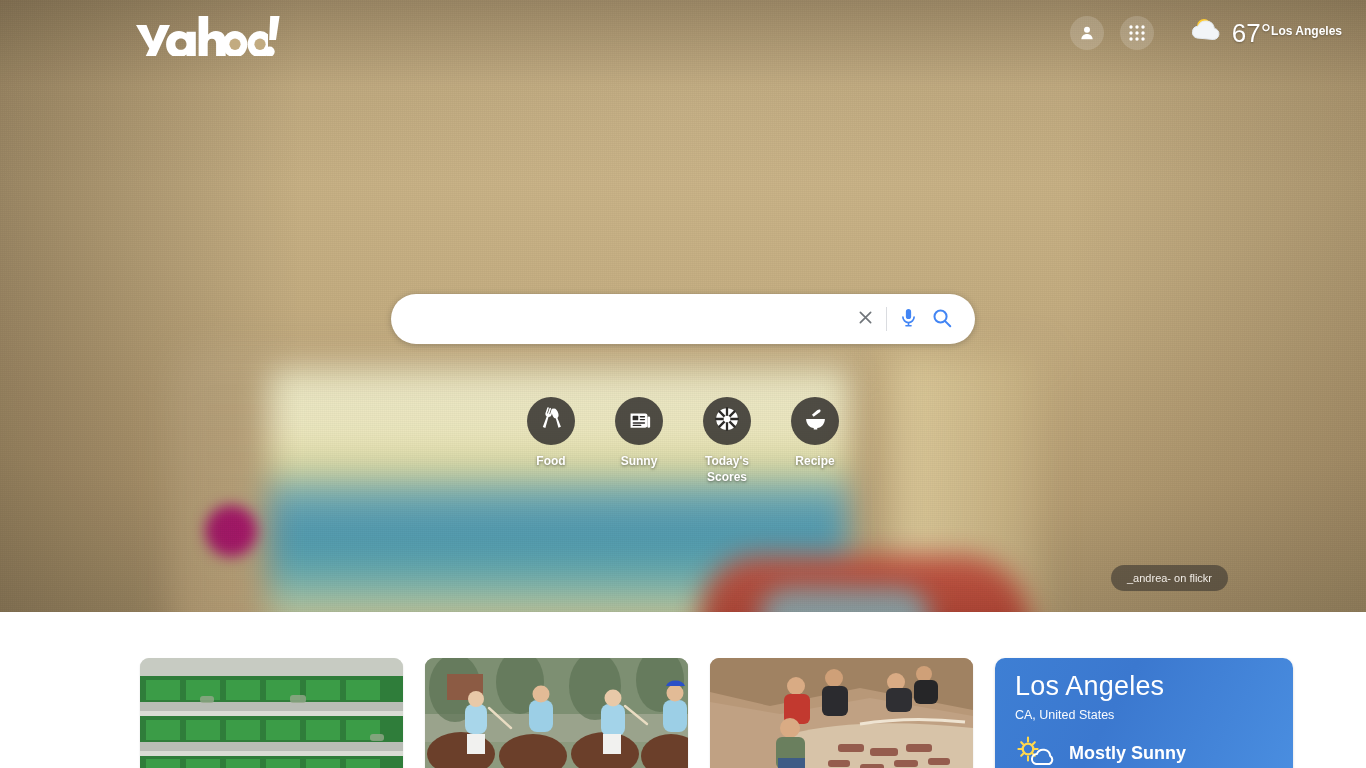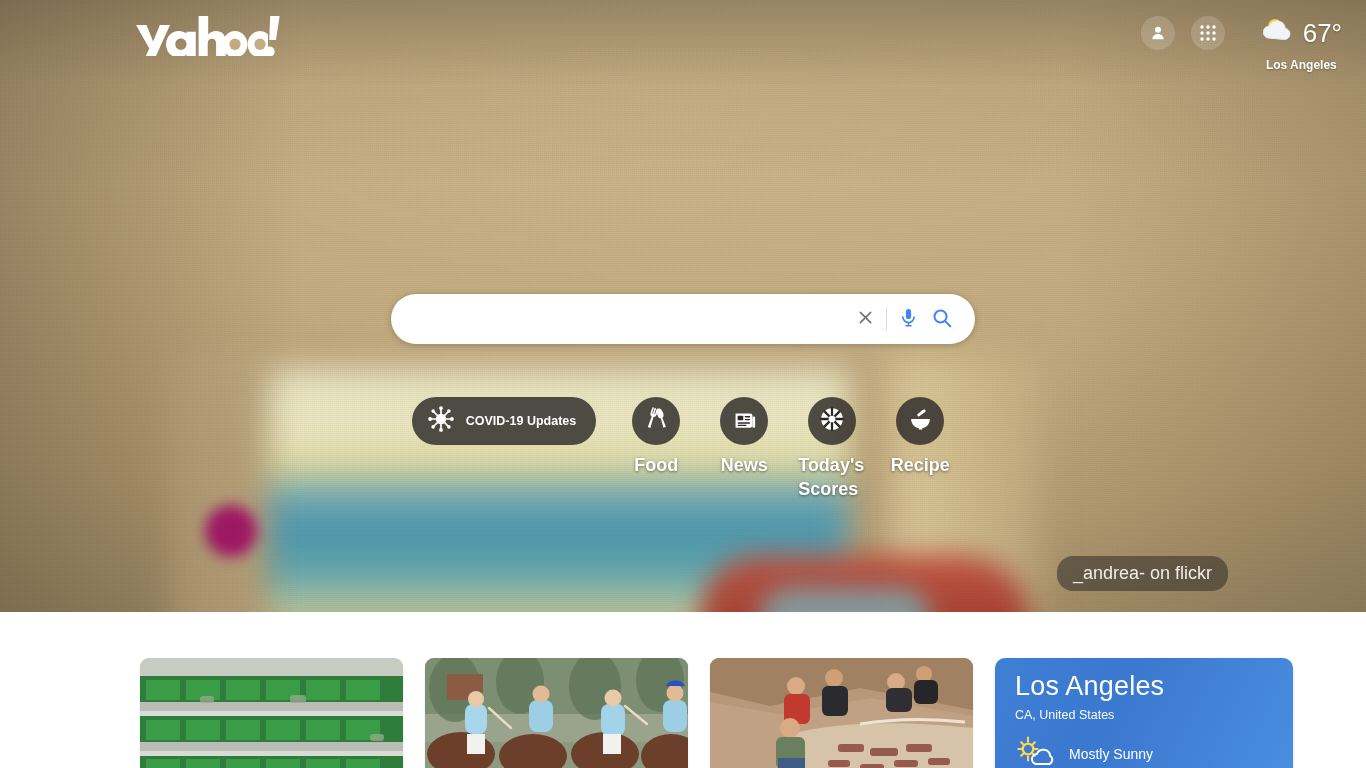--- a/index.html
+++ b/index.html
@@ -96,21 +96,21 @@
 
   .hdr-right { display:flex; align-items:flex-start; gap:16px; padding-top:2px;}
   .ic-circle {
     width:34px; height:34px; border-radius:50%;
     background:rgba(255,255,255,.16);
     display:flex; align-items:center; justify-content:center;
     cursor:pointer;
   }
   .ic-circle svg { display:block; }
   .wx {
-    display:flex; flex-direction:column; align-items:center;
+    display:flex; flex-direction:row; 
     cursor:pointer; margin-left:20px;
   }
   .wx-top { display:flex; align-items:center; gap:8px; }
   .wx-temp {
     color:#fff; font-size:26px; font-weight:400; line-height:1;
     text-shadow:0 1px 2px rgba(0,0,0,.28);
   }
   .wx-city {
     color:#fff; font-size:12px; font-weight:700; margin-top:8px;
     text-shadow:0 1px 2px rgba(0,0,0,.3);
@@ -143,40 +143,40 @@
     display:flex; justify-content:center; align-items:flex-start;
     gap:20px; z-index:15;
   }
   .sc { display:flex; flex-direction:column; align-items:center; width:68px; cursor:pointer; }
   .sc-circle {
     width:48px; height:48px; border-radius:50%;
     background:rgba(44,42,40,.82);
     display:flex; align-items:center; justify-content:center;
   }
   .sc-label {
-    margin-top:8px; color:#fff; font-size:18px; font-weight:700;
-    line-height:1.35;
+    margin-top:8px; color:#fff; font-size:12px; font-weight:700;
+    text-align:center; line-height:1.35;
     text-shadow:0 1px 3px rgba(0,0,0,.5);
   }
   .sc-pill {
     display:flex; align-items:center; gap:12px;
     background:rgba(44,42,40,.82);
     height:48px; border-radius:24px; padding:0 20px 0 16px;
     cursor:pointer; margin-right:6px;
   }
   .sc-pill-label {
     color:#fff; font-size:12.5px; font-weight:700; line-height:1.35;
     text-align:left;
   }
 
   
   .credit {
     position:absolute; right:138px; bottom:21px;
     background:rgba(60,55,48,.62);
-    color:#f1ece6; font-size:18px;
+    color:#f1ece6; font-size:11px;
     padding:7px 16px; border-radius:16px;
     z-index:15; cursor:pointer;
   }
 
   
   .content {
     position:absolute; top:612px; left:0; width:1366px; height:156px;
     background:#fff;
   }
   .content-inner {
@@ -197,21 +197,21 @@
     border-radius:10px;
     background:linear-gradient(118deg,#3e7fd4 0%, #3b78cf 40%, #4a8ee0 100%);
     padding:14px 18px 0 20px;
     color:#fff; cursor:pointer;
     box-shadow:0 1px 3px rgba(0,0,0,.16);
     position:relative; overflow:hidden;
   }
   .wcard-city { font-size:27px; font-weight:400; line-height:1.1; letter-spacing:.2px; }
   .wcard-region { font-size:12.5px; font-weight:400; margin-top:6px; opacity:.97; }
   .wcard-cond-row { display:flex; align-items:center; gap:14px; margin-top:14px; }
-  .wcard-cond { font-size:14px; font-weight:400; }
+  .wcard-cond { font-size:18px; font-weight:700; }
 </style>
 </head>
 <body>
 
 <div class="hero">
 
   <div class="bg-layer bg-base"></div>
   <div class="bg-frame"></div>
   <div class="bg-inner"></div>
   <div class="bg-pillar"></div>
@@ -319,41 +319,20 @@
             <circle cx="10.4" cy="10.4" r="6.6"></circle>
             <path d="M15.4 15.4 L21 21"></path>
           </svg>
         </span>
       </button>
     </div>
   </div>
 
   <div class="shortcuts">
 
-    <div class="sc-pill">
-      <span>
-        <svg width="26" height="26" viewBox="0 0 32 32" fill="#ffffff">
-          <circle cx="16" cy="16" r="6.4"></circle>
-          <g stroke="#ffffff" stroke-width="2.1" stroke-linecap="round">
-            <path d="M16 9.6 V3.4 M16 22.4 V28.6 M9.6 16 H3.4 M22.4 16 H28.6
-                     M11.5 11.5 L7.1 7.1 M20.5 20.5 L24.9 24.9
-                     M11.5 20.5 L7.1 24.9 M20.5 11.5 L24.9 7.1"></path>
-          </g>
-          <circle cx="16" cy="2.6" r="2.4"></circle>
-            <circle cx="16" cy="29.4" r="2.4"></circle>
-          <circle cx="2.6" cy="16" r="2.4"></circle>
-            <circle cx="29.4" cy="16" r="2.4"></circle>
-          <circle cx="6.3" cy="6.3" r="2.2"></circle>
-            <circle cx="25.7" cy="25.7" r="2.2"></circle>
-          <circle cx="6.3" cy="25.7" r="2.2"></circle>
-            <circle cx="25.7" cy="6.3" r="2.2"></circle>
-        </svg>
-      </span>
-      <span class="sc-pill-label">COVID-19 Updates</span>
-    </div>
 
     <div class="sc">
       <div class="sc-circle">
         <span>
           <svg width="25" height="25" viewBox="0 0 24 24" fill="#ffffff">
             <g transform="rotate(18 12 12)">
               <path d="M7.6 2.5 v5.1 M5.4 2.5 v5.1 M9.8 2.5 v5.1" stroke="#ffffff" stroke-width="1.5" stroke-linecap="round"></path>
               <path d="M4.6 7.6 h6 a3 3 0 0 1 -2.1 3 L8.9 21.5 h-2.6 L6.7 10.6 A3 3 0 0 1 4.6 7.6 Z"></path>
             </g>
             <g transform="rotate(-18 12 12)">
@@ -373,21 +352,21 @@
             <path d="M3.4 6.2 h14.2 a2 2 0 0 1 2 2 v9.6 a2 2 0 0 1 -2 2 H3.4 Z" fill="#ffffff"></path>
             <rect x="19.6" y="9.2" width="2.6" height="10.6" rx="1.2" fill="#ffffff"></rect>
             <rect x="5.4" y="8.4" width="5.4" height="4.4" rx=".6" fill="#2c2a28"></rect>
             <rect x="12.2" y="8.6" width="5.2" height="1.4" rx=".7" fill="#2c2a28"></rect>
             <rect x="12.2" y="11.4" width="5.2" height="1.4" rx=".7" fill="#2c2a28"></rect>
             <rect x="5.4" y="14.6" width="12" height="1.4" rx=".7" fill="#2c2a28"></rect>
             <rect x="5.4" y="17" width="8.4" height="1.3" rx=".65" fill="#2c2a28"></rect>
           </svg>
         </span>
       </div>
-      <span class="sc-label">News</span>
+      <span class="sc-label">Sunny</span>
     </div>
 
     <div class="sc">
       <div class="sc-circle">
         <span>
           <svg width="26" height="26" viewBox="0 0 24 24">
             <circle cx="12" cy="12" r="10" fill="#ffffff"></circle>
             <g stroke="#2c2a28" stroke-width="2.1" stroke-linecap="round">
               <path d="M12 2 V22 M2 12 H22 M5 5 L19 19 M19 5 L5 19"></path>
             </g>

